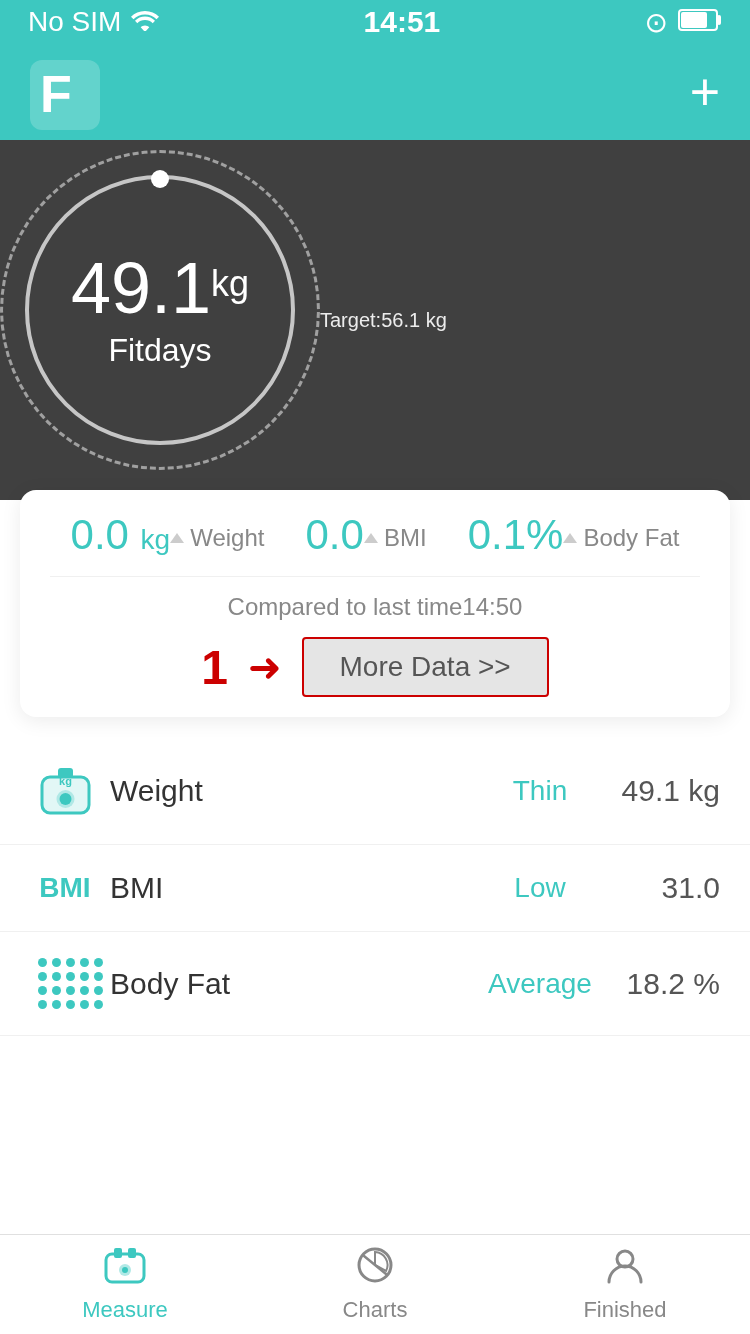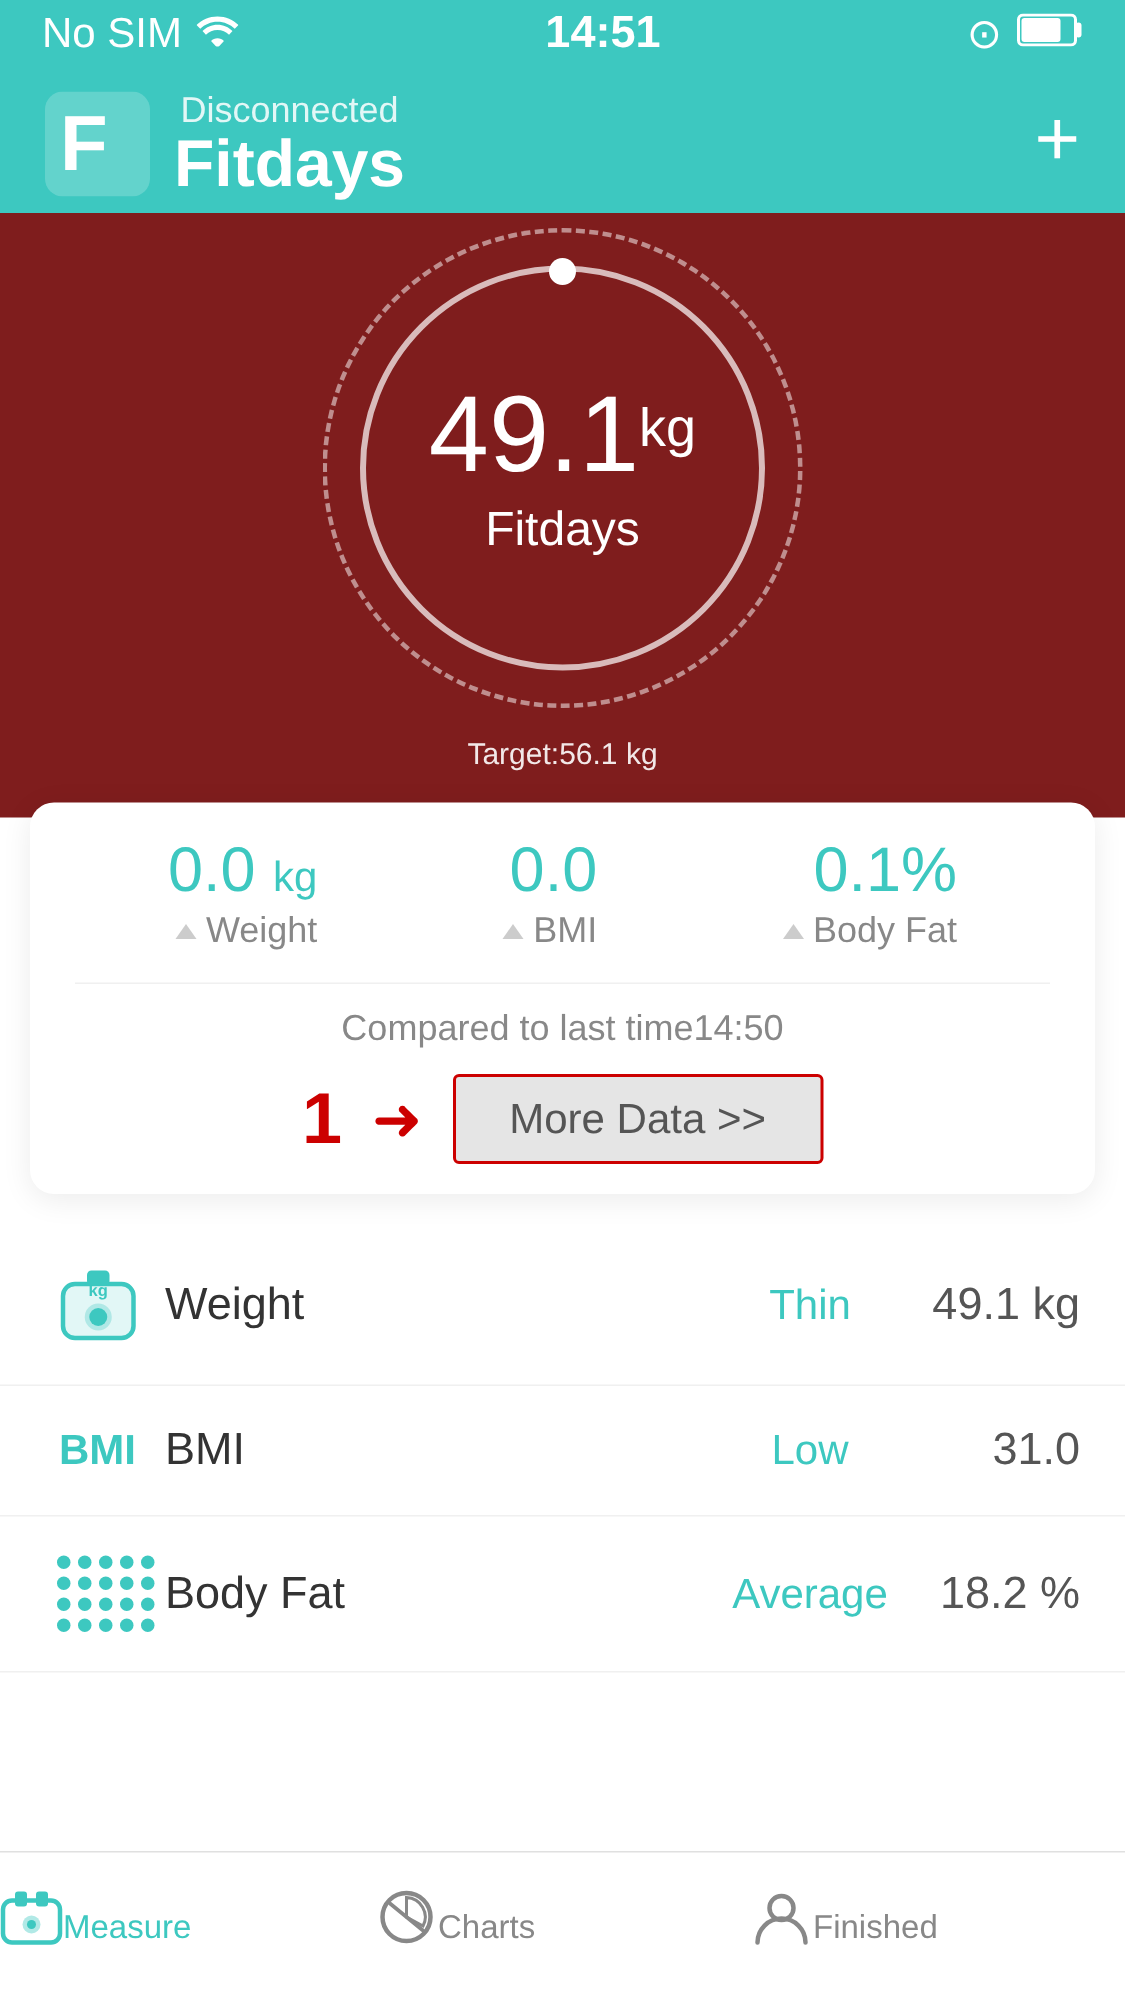--- a/index.html
+++ b/index.html
@@ -63,23 +63,23 @@
       font-size: 52px;
       font-weight: 300;
       background: none;
       border: none;
       cursor: pointer;
       line-height: 1;
     }
 
     
     .gauge-area {
-      background: #7f1d1d;
-      display: flex;
-      flex-direction: column;
+      background: #404040;
+      display: flex;
+      flex-direction: row;
       align-items: center;
       padding: 10px 0 30px 0;
     }
     .gauge-circle-container {
       position: relative;
       width: 320px;
       height: 320px;
     }
     .gauge-circle-outer {
       width: 320px;
@@ -154,22 +154,21 @@
       margin-bottom: 20px;
     }
     .data-card-metrics {
       display: flex;
       justify-content: space-around;
       align-items: flex-start;
       margin-bottom: 20px;
     }
     .metric-item {
       display: flex;
-      flex-direction: column;
-      align-items: flex-end;
+      align-items: center;
     }
     .metric-value {
       color: #3dc8c0;
       font-size: 42px;
       font-weight: 400;
       line-height: 1;
     }
     .metric-label-row {
       display: flex;
       align-items: center;
@@ -286,21 +285,21 @@
       width: 750px;
       height: 100px;
       background: white;
       border-top: 1px solid #e0e0e0;
       display: flex;
       align-items: center;
       justify-content: space-around;
     }
     .nav-item {
       display: flex;
-      flex-direction: row;
+      flex-direction: column;
       align-items: center;
       cursor: pointer;
       flex: 1;
     }
     .nav-icon {
       font-size: 38px;
       margin-bottom: 4px;
     }
     .nav-label {
       font-size: 22px;
@@ -343,24 +342,20 @@
     </div>
   </div>
 
   <div class="header">
     <div class="logo-icon">
       <svg viewBox="0 0 70 70" fill="none" xmlns="http://www.w3.org/2000/svg">
         <rect width="70" height="70" rx="12" fill="rgba(255,255,255,0.2)"></rect>
         <text x="10" y="52" font-size="52" font-weight="800" fill="white" font-family="Arial">F</text>
       </svg>
     </div>
-    <div class="header-title-group">
-      <span class="disconnected-text">Disconnected</span>
-      <span class="app-title">Fitdays</span>
-    </div>
     <button class="add-button">+</button>
   </div>
 
   <div class="gauge-area">
     <div class="gauge-circle-container">
       <div class="gauge-circle-outer"></div>
       <div class="gauge-circle-inner">
         <div class="gauge-dot"></div>
         <div>
           <span class="gauge-value">49.1</span><span class="gauge-value gauge-unit">kg</span>

